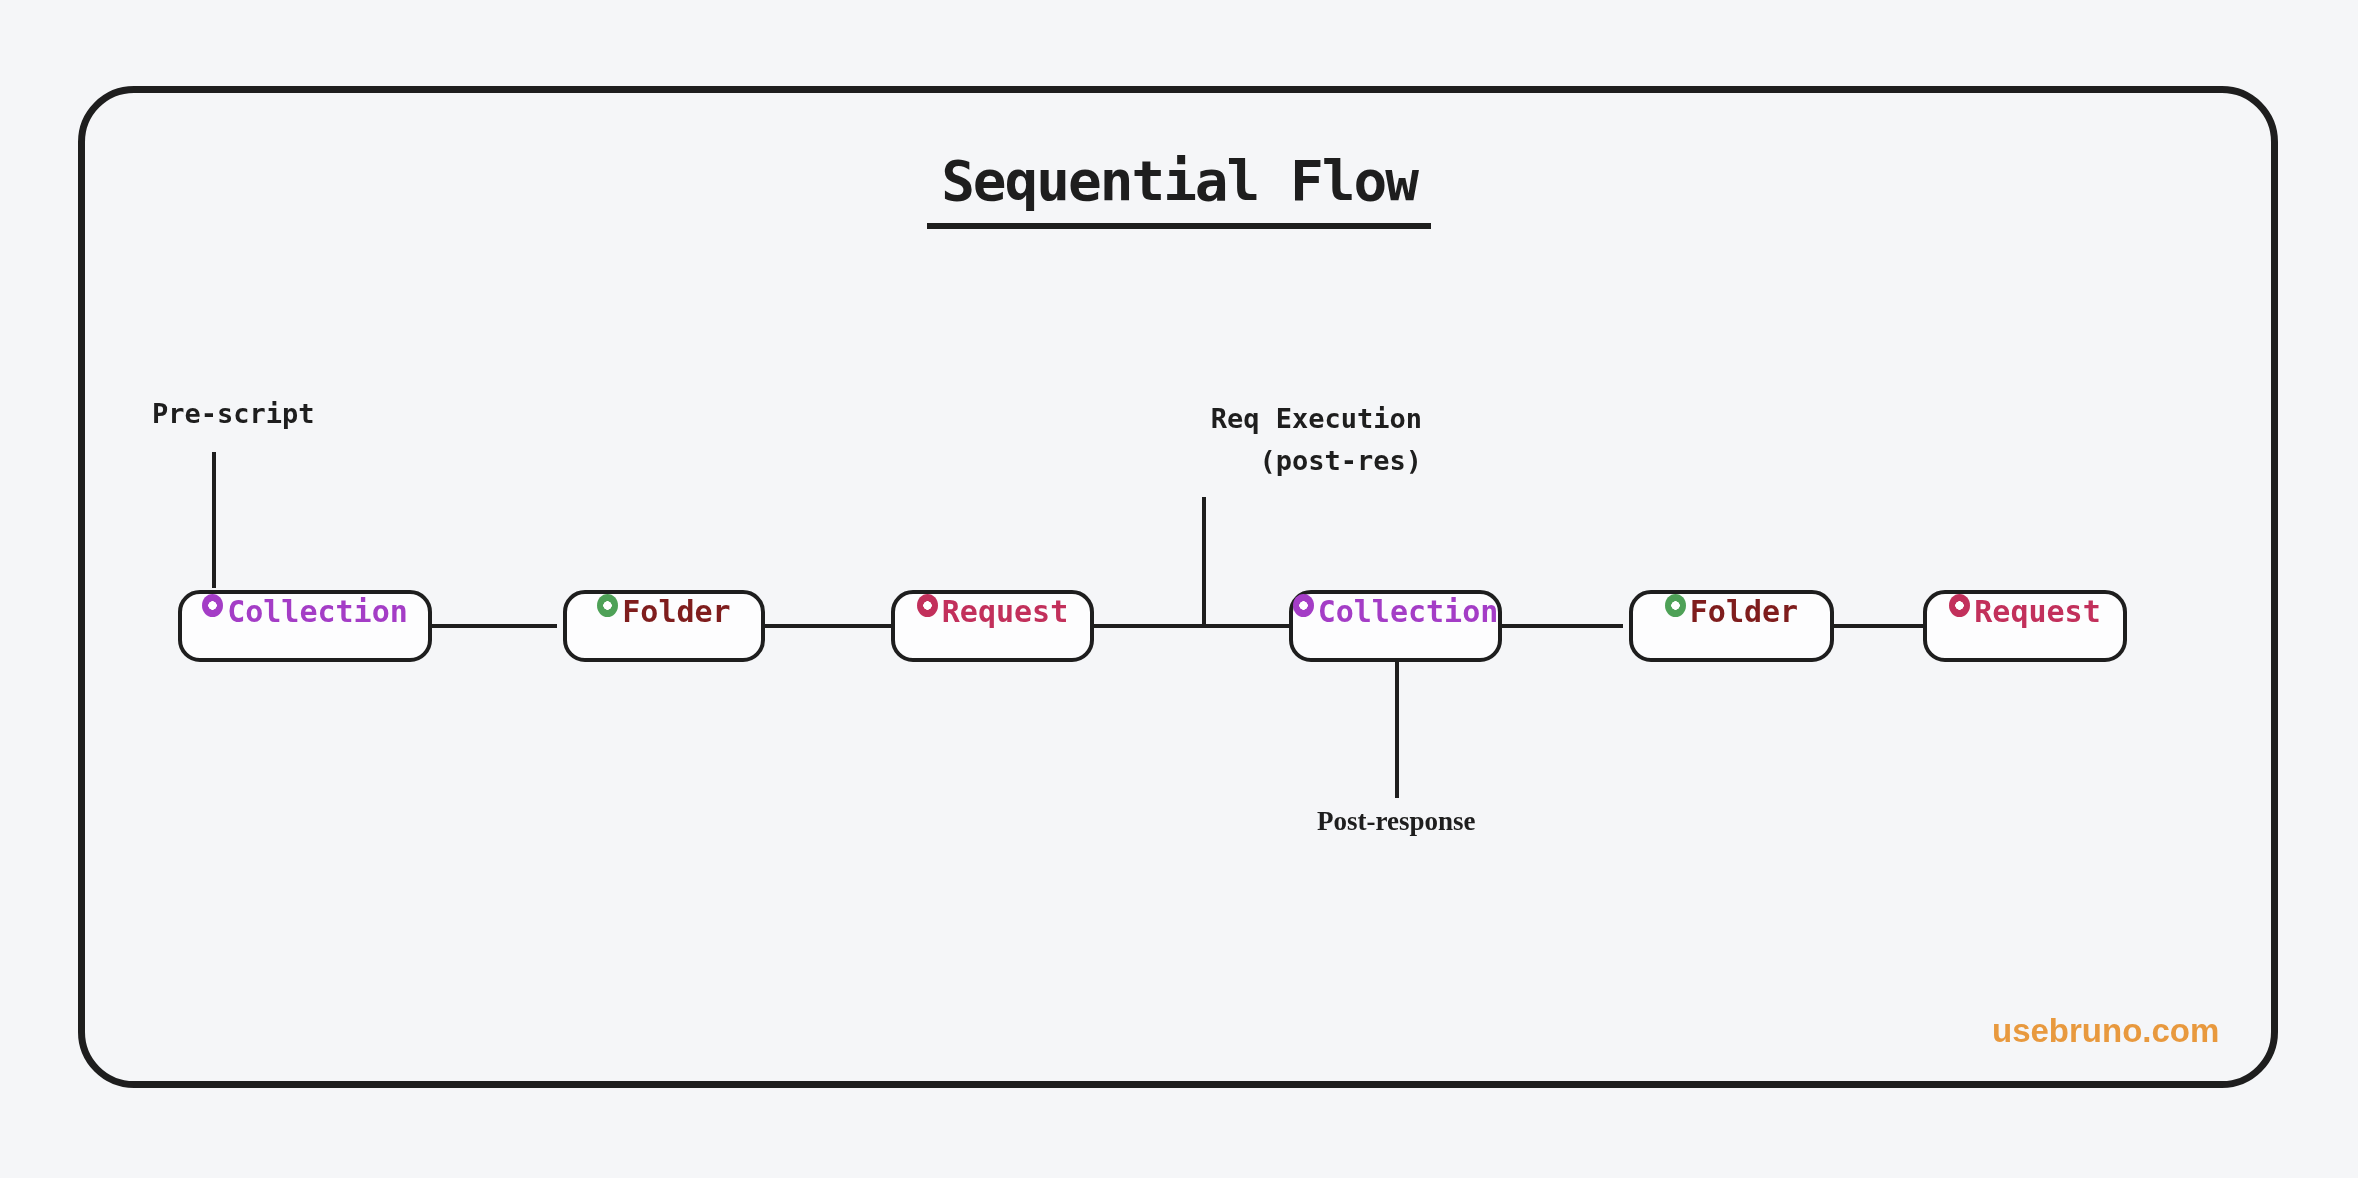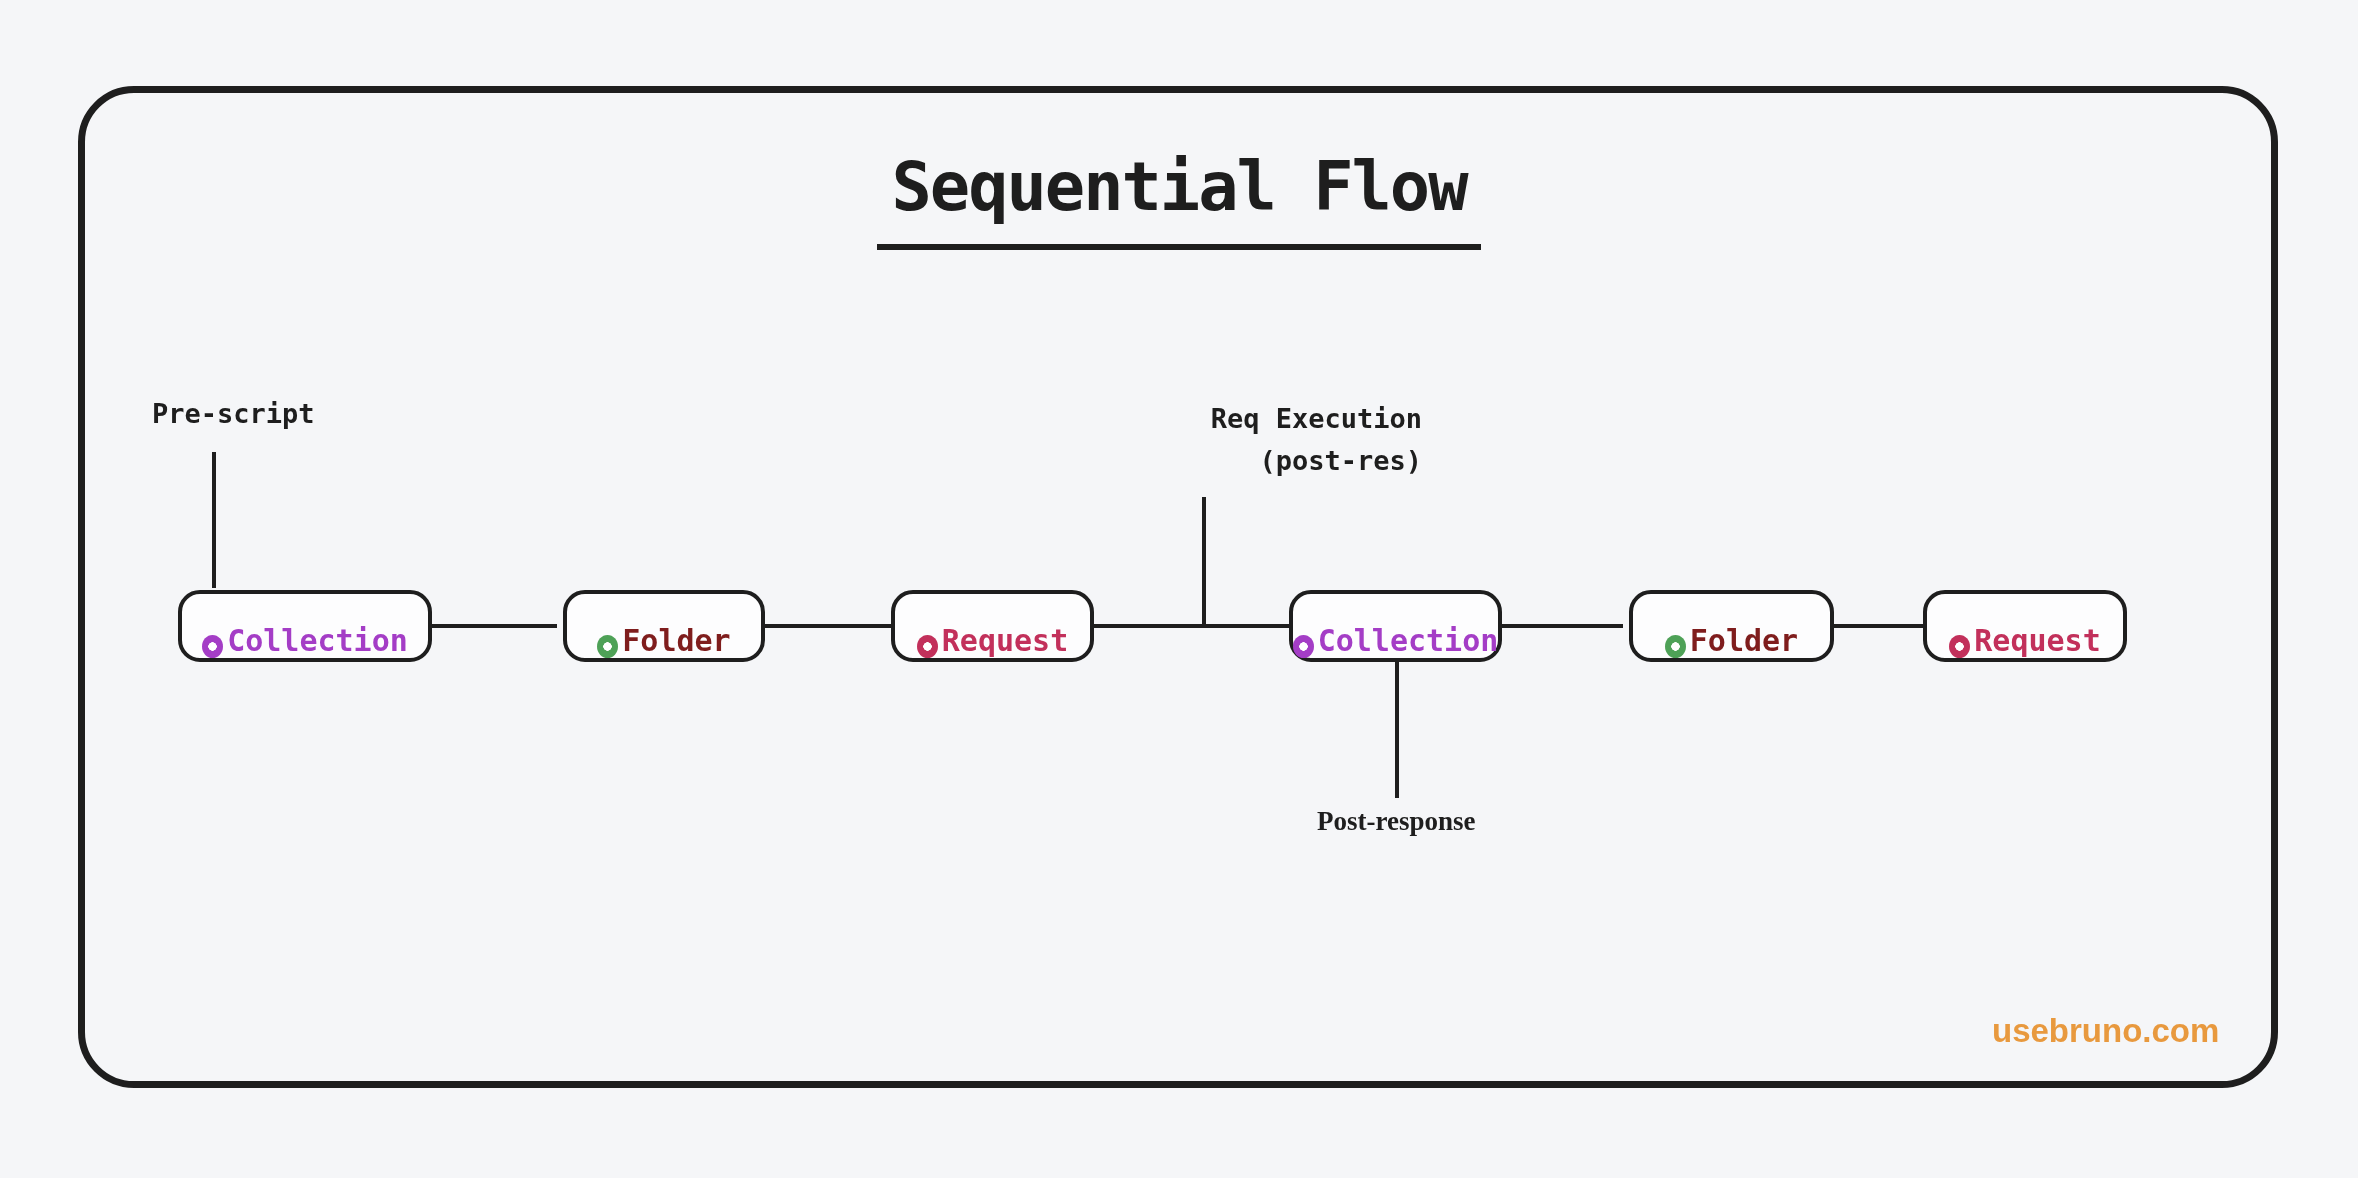--- a/index.html
+++ b/index.html
@@ -20,35 +20,35 @@
     box-sizing:border-box;
     background:transparent;
   }
   .title-wrap{
     position:absolute;
     left:0;top:148px;width:2358px;
     text-align:center;
   }
   .title{
     display:inline-block;
-    font-size:67px;
+    font-size:56px;
     font-weight:bold;
     letter-spacing:-2px;
-    padding:0 14px 18px 14px;
+    padding:0 14px 10px 14px;
     border-bottom:6px solid #1e1e1e;
   }
   .node{
     position:absolute;
     top:590px;height:72px;
     box-sizing:border-box;
     background:#fdfdfe;
     border:4px solid #1e1e1e;
     border-radius:22px;
     display:flex;
-    align-items:flex-end;
+    align-items:flex-start;
     justify-content:center;
     gap:4px;
     font-size:30px;
     font-weight:bold;
   }
   .dot{
     width:21px;height:23px;
     border-radius:50%;
     flex:0 0 auto;
   }

